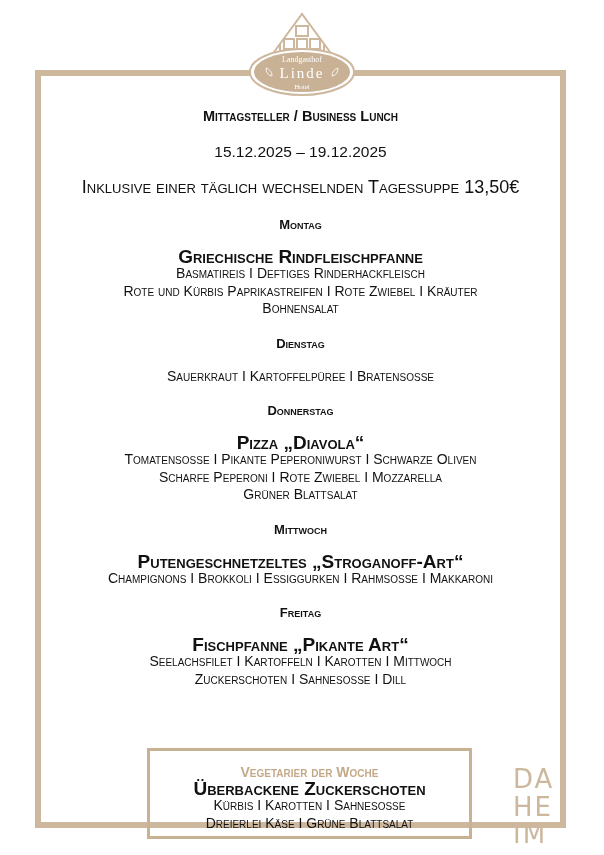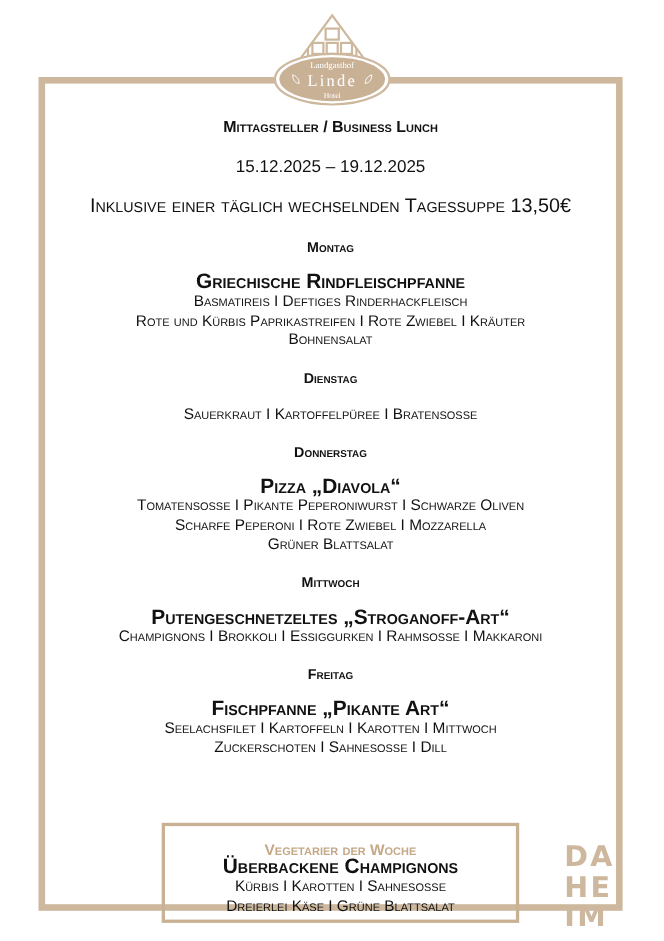--- a/index.html
+++ b/index.html
@@ -15,21 +15,21 @@
   .day { font-weight:bold; font-size:13px; font-variant:small-caps; line-height:16px; }
   .dish { font-weight:bold; font-size:19px; font-variant:small-caps; line-height:16px; }
   .line { font-size:14px; font-variant:small-caps; line-height:17.5px; }
   .block { margin-top:18px; }
   .gap { height:16px; }
   .veg { position:absolute; left:147px; top:717px; width:319px; height:85px;
          border:3px solid #c9b194; text-align:center; box-sizing:content-box;margin-top:31px; }
   .veg-title { color:#c4a988; font-weight:bold; font-size:14px; font-variant:small-caps; margin-top:13px; line-height:17px; }
   .daheim { position:absolute; left:513px; top:766px; width:40px;
             color:#cdb89e; font-size:26px; line-height:27.5px; letter-spacing:2px;
-            font-family:"DejaVu Sans", sans-serif; font-weight:700; }
+            font-family:"DejaVu Sans", sans-serif; font-weight:400; }
 </style>
 </head>
 <body>
 
 <div class="frame"></div>
 
 <svg class="logo" viewBox="0 0 140 96">
   <rect x="0" y="64" width="22" height="5" fill="#cdb89e"></rect>
   <rect x="118" y="64" width="22" height="5" fill="#cdb89e"></rect>
   <g fill="none" stroke="#cdb89e" stroke-width="2">
@@ -89,21 +89,21 @@
     <div class="day">Freitag</div>
     <div class="gap"></div>
     <div class="dish">Fischpfanne „Pikante Art“</div>
     <div class="line">Seelachsfilet I Kartoffeln I Karotten I Mittwoch</div>
     <div class="line">Zuckerschoten I Sahnesoße I Dill</div>
   </div>
 </div>
 
 <div class="veg">
   <div class="veg-title">Vegetarier der Woche</div>
-  <div class="dish">Überbackene Champignons</div>
+  <div class="dish">Überbackene Zuckerschoten</div>
   <div class="line">Kürbis I Karotten I Sahnesoße</div>
   <div class="line">Dreierlei Käse I Grüne Blattsalat</div>
 </div>
 
 <div class="daheim">
   <div>DA</div>
   <div>HE</div>
   <div>IM</div>
 </div>
 

